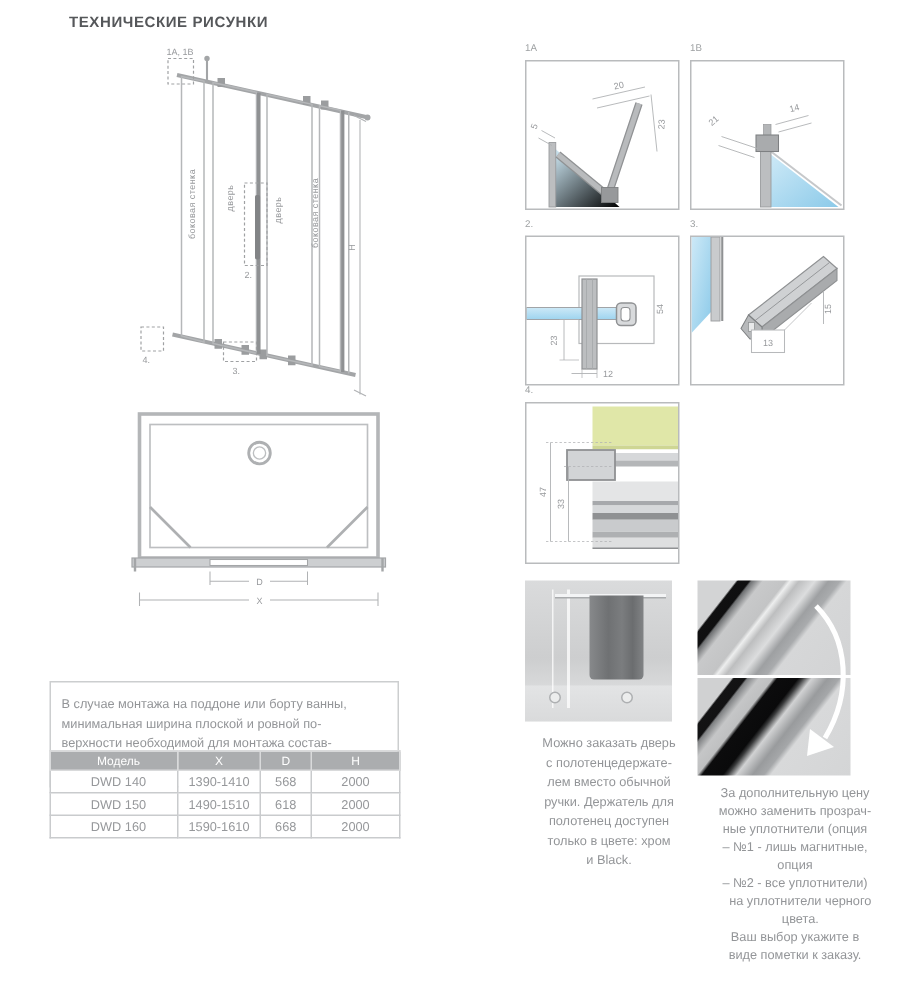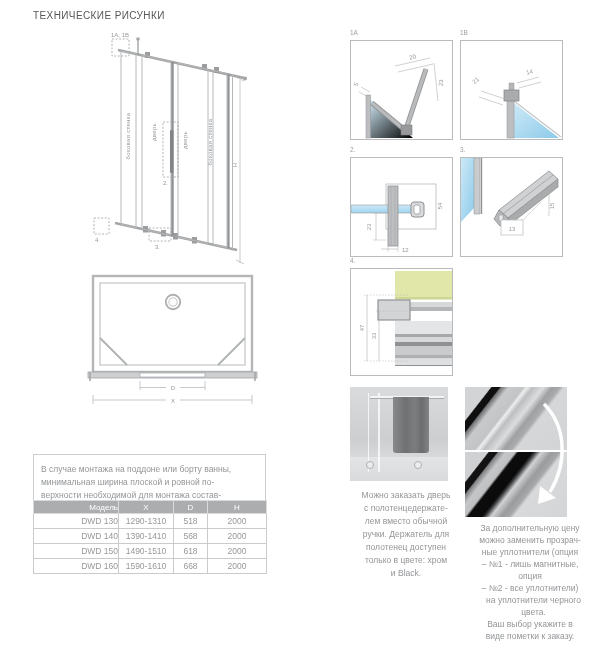--- a/index.html
+++ b/index.html
@@ -3,22 +3,22 @@
 <meta charset="utf-8">
 <style>
   html,body { margin:0; padding:0; background:#fff; }
   .canvas {
     position:relative; width:611px; height:671px; background:#ffffff;
     font-family:"Liberation Sans", sans-serif; overflow:hidden;
   }
   .abs { position:absolute; }
 
   .page-title {
-    position:absolute; left:33px; top:10px;
-    font-size:10px; font-weight:normal; color:#55575a; letter-spacing:.4px;
+    position:absolute; left:46px; top:10px;
+    font-size:10px; font-weight:bold; color:#55575a; letter-spacing:.4px;
   }
 
   
   svg text {
     font-family:"Liberation Sans", sans-serif;
     fill:#97999c; font-size:6px;
   }
 
   
   .note {
@@ -33,21 +33,21 @@
     border-collapse:collapse; font-size:8.5px; color:#96989b;
     table-layout:fixed;
   }
   .spec-table th {
     background:#abadaf; color:#ffffff; font-weight:normal; font-size:8px;
     height:12px; border:1px solid #d9dadb; padding:0;
   }
   .spec-table td {
     border:1px solid #c9cbcd; height:14px; padding:0; background:#fff;
   }
-  .spec-table th:first-child, .spec-table td:first-child { text-align:right; padding-left:6px; }
+  .spec-table th:first-child, .spec-table td:first-child { text-align:center; padding-left:6px; }
   .spec-table th:not(:first-child), .spec-table td:not(:first-child) { text-align:center; }
 
   
   .dbox {
     position:absolute; width:101px; height:98px;
     border:1px solid #b9bbbd; background:#fff;
   }
   .dlabel { position:absolute; font-size:6.5px; color:#9da0a2; }
 
   
@@ -190,26 +190,20 @@
       </colgroup>
     <thead>
       <tr>
         <th>Модель</th>
         <th>X</th>
         <th>D</th>
         <th>H</th>
       </tr>
     </thead>
     <tbody>
-      <tr>
-        <td>DWD 130</td>
-          <td>1290-1310</td>
-          <td>518</td>
-          <td>2000</td>
-      </tr>
       <tr>
         <td>DWD 140</td>
           <td>1390-1410</td>
           <td>568</td>
           <td>2000</td>
       </tr>
       <tr>
         <td>DWD 150</td>
           <td>1490-1510</td>
           <td>618</td>

